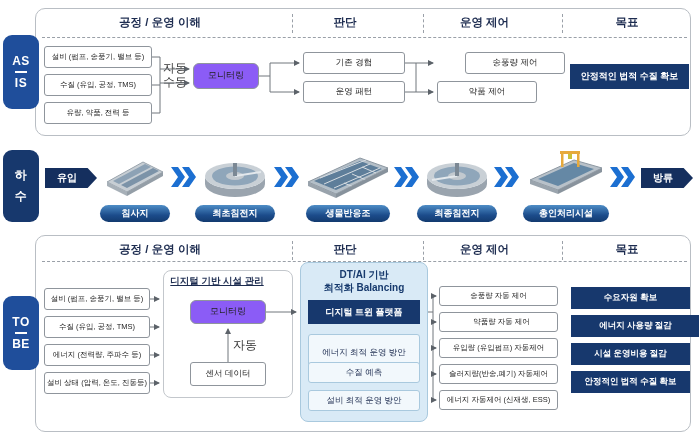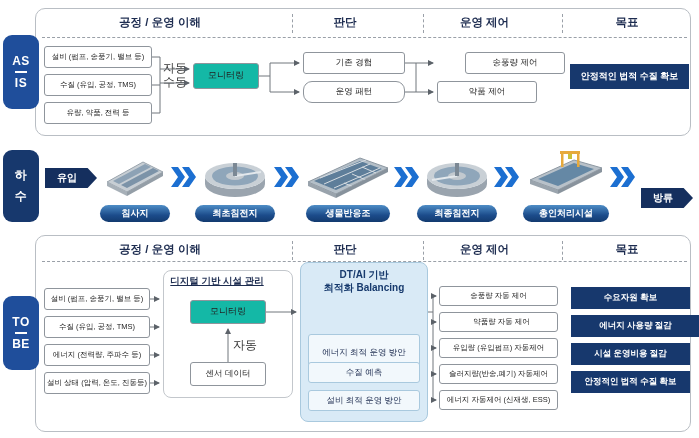--- a/index.html
+++ b/index.html
@@ -15,21 +15,21 @@
   .side-pill .bar { width:12px; height:2px; background:#ffffff; }
   .side-pill.dark { background:#17386d; }
 
   .hdr { position:absolute; font-weight:bold; font-size:11.5px; color:#1d2c50; text-align:center; }
   .vdash { position:absolute; width:0; border-left:1px dashed #9aa0a8; }
   .hdash { position:absolute; height:0; border-top:1px dashed #9aa0a8; }
 
   .sbox { position:absolute; background:#ffffff; border:1px solid #8f959c; border-radius:3px;
     display:flex; align-items:center; justify-content:center; text-align:center;
     font-size:8px; color:#222; line-height:1.1; padding:1px 2px; white-space:nowrap; overflow:hidden; }
-  .sbox.gray { background:#14b8a6; font-size:9px; }
+  .sbox.gray { background:#8b5cf6; font-size:9px;border-radius:6px; }
   .sbox.f75 { font-size:7.5px; }
   .sbox.f85 { font-size:8.5px; }
 
   .navy { position:absolute; background:#17386d; color:#ffffff; font-weight:bold; border-radius:0;
     display:flex; align-items:center; justify-content:center; text-align:center; padding:1px 2px;
     font-size:9px; white-space:nowrap; overflow:hidden; }
   .navy.f85 { font-size:8.5px; }
 
   .mode { position:absolute; font-size:12px; color:#333; white-space:nowrap; }
 
@@ -80,21 +80,21 @@
   <div class="sbox f75" style="left:44px; top:46px; width:108px; height:22px;">설비 (펌프, 송풍기, 밸브 등)</div>
   <div class="sbox f75" style="left:44px; top:74px; width:108px; height:22px;">수질 (유입, 공정, TMS)</div>
   <div class="sbox f75" style="left:44px; top:102px; width:108px; height:22px;">유량, 약품, 전력 등</div>
 
   <span class="mode" style="left:163px; top:60px;">자동</span>
   <span class="mode" style="left:163px; top:74px;">수동</span>
 
   <div class="sbox gray" style="left:193px; top:63px; width:66px; height:26px;">모니터링</div>
 
   <div class="sbox f85" style="left:303px; top:52px; width:102px; height:22px;">기존 경험</div>
-  <div class="sbox f85" style="left:303px; top:81px; width:102px; height:22px;border-radius:9px;">운영 패턴</div>
+  <div class="sbox f85" style="left:303px; top:81px; width:102px; height:22px;">운영 패턴</div>
 
   <div class="sbox f85" style="left:437px; top:52px; width:100px; height:22px;margin-left:28px;">송풍량 제어</div>
   <div class="sbox f85" style="left:437px; top:81px; width:100px; height:22px;">약품 제어</div>
 
   <div class="navy" style="left:570px; top:64px; width:119px; height:25px;">안정적인 법적 수질 확보</div>
 
   <div class="side-pill dark" style="left:3px; top:150px; width:36px; height:72px; gap:4px;">
     <span>하</span>
     <span>수</span>
   </div>
@@ -186,21 +186,21 @@
         <polygon points="11,0 18,0 25,10 18,20 11,20 18,10" fill="#1c6fd1"></polygon>
       </svg>
   </div>
 
   <div class="stage-pill" style="left:100px; width:70px;">침사지</div>
   <div class="stage-pill" style="left:195px; width:80px;">최초침전지</div>
   <div class="stage-pill" style="left:306px; width:84px;">생물반응조</div>
   <div class="stage-pill" style="left:417px; width:80px;">최종침전지</div>
   <div class="stage-pill" style="left:523px; width:86px;">총인처리시설</div>
 
-  <div class="flow-arrow-label" style="left:641px; width:52px;margin-top:20px;">방류</div>
+  <div class="flow-arrow-label" style="left:641px; width:52px;">방류</div>
 
   <div class="panel" style="left:35px; top:235px; width:656px; height:197px;"></div>
   <div class="side-pill" style="left:3px; top:296px; width:36px; height:74px;">
     <span>TO</span>
     <span class="bar"></span>
     <span>BE</span>
   </div>
 
   <div class="hdr" style="left:60px; top:242px; width:200px;">공정 / 운영 이해</div>
   <div class="hdr" style="left:300px; top:242px; width:90px;">판단</div>
@@ -218,20 +218,21 @@
 
   <div class="dbox" style="left:163px; top:270px; width:130px; height:128px;"></div>
   <div class="dbox-title" style="left:163px; top:275px; width:108px;text-decoration:underline;">디지털 기반 시설 관리</div>
   <div class="sbox gray" style="left:190px; top:300px; width:76px; height:24px;">모니터링</div>
   <span class="mode" style="left:233px; top:337px;">자동</span>
   <div class="sbox f85" style="left:190px; top:362px; width:76px; height:24px;">센서 데이터</div>
 
   <div class="ltpanel" style="left:300px; top:262px; width:128px; height:160px;"></div>
   <div class="lt-title" style="left:300px; top:268px; width:128px;">DT/AI 기반</div>
   <div class="lt-title" style="left:300px; top:281px; width:128px;">최적화 Balancing</div>
+  <div class="navy" style="left:308px; top:300px; width:112px; height:24px;">디지털 트윈 플랫폼</div>
   <div class="ltitem" style="left:308px; top:334px; width:112px; height:37px;">에너지 최적 운영 방안</div>
   <div class="ltitem" style="left:308px; top:362px; width:112px; height:21px;">수질 예측</div>
   <div class="ltitem" style="left:308px; top:390px; width:112px; height:21px;">설비 최적 운영 방안</div>
 
   <div class="sbox f75" style="left:439px; top:286px; width:119px; height:20px;">송풍량 자동 제어</div>
   <div class="sbox f75" style="left:439px; top:312px; width:119px; height:20px;padding-left:8px;">약품량 자동 제어</div>
   <div class="sbox f75" style="left:439px; top:338px; width:119px; height:20px;">유입량 (유입펌프) 자동제어</div>
   <div class="sbox f75" style="left:439px; top:364px; width:119px; height:20px;">슬러지량(반송,폐기) 자동제어</div>
   <div class="sbox f75" style="left:439px; top:390px; width:119px; height:20px;">에너지 자동제어 (신재생, ESS)</div>
 

